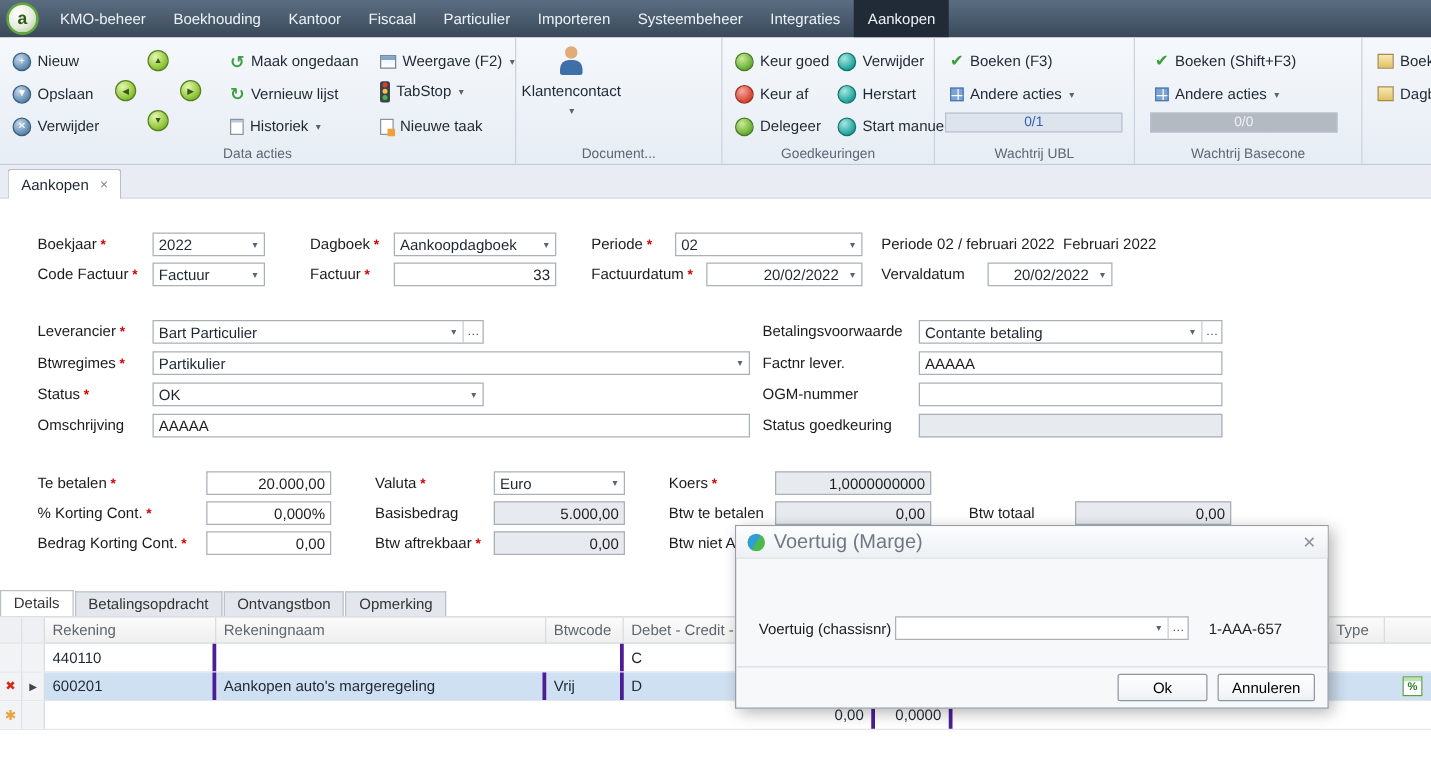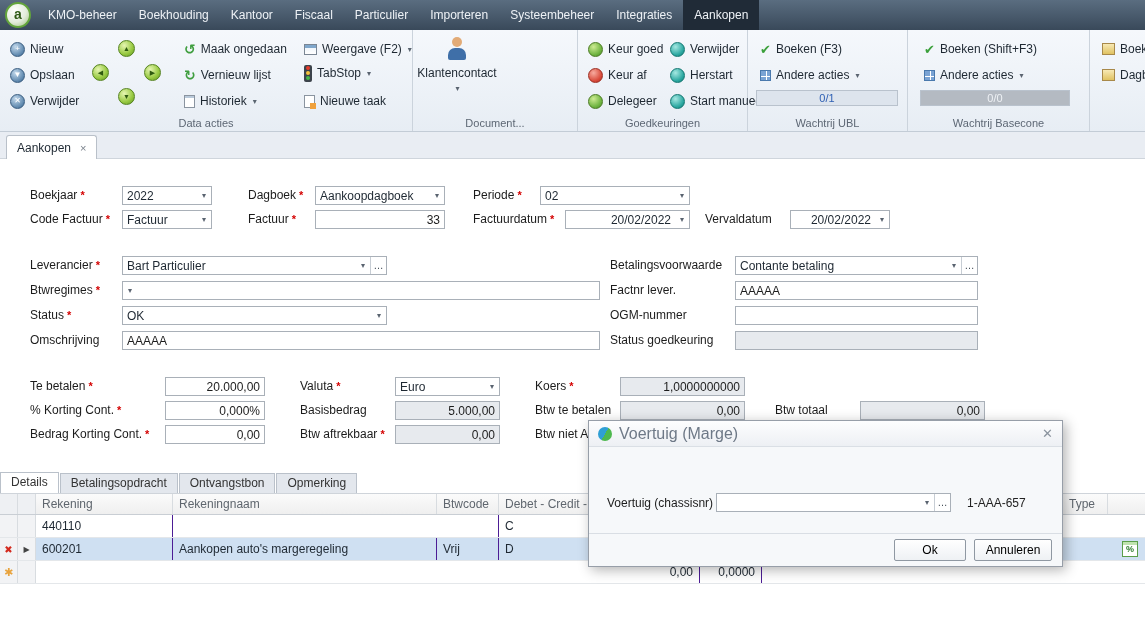--- a/index.html
+++ b/index.html
@@ -95,21 +95,21 @@
 
   
   .grid { position:absolute; top:493px; left:0; width:1145px; height:127px; }
   .ghead { position:absolute; top:0; left:0; width:100%; height:22px; background:linear-gradient(#fbfbfb,#efefef);
            border-top:1px solid #cfd4da; border-bottom:1px solid #c9ced4; color:#5f666e; }
   .gcol { position:absolute; top:0; height:100%; line-height:21px; padding:0 6px; border-right:1px solid #d8dce0;
           font-size:12px; overflow:hidden; white-space:nowrap; }
   .gind-h { position:absolute; top:0; height:100%; background:#eef0f3; border-right:1px solid #d8dce0; }
   .grow { position:absolute; left:0; width:100%; height:23px; border-bottom:1px solid #e4e7ea; background:#fff; }
   .grow.sel { background:#cfe0f2; }
-  .gcell { position:absolute; top:0; height:100%; line-height:22px; padding:0 6px; border-right:1px solid #4c1d95;
+  .gcell { position:absolute; top:0; height:100%; line-height:22px; padding:0 6px; border-right:3px solid #4c1d95;
            overflow:hidden; white-space:nowrap; }
   .gind { position:absolute; top:0; height:100%; background:#f2f3f5; border-right:1px solid #d8dce0;
           display:flex; align-items:center; justify-content:center; }
   .rowdel { color:#d42a1e; font-size:10px; font-weight:bold; }
   .rowcur { color:#444; font-size:8px; }
   .rownew { color:#e8a33d; font-size:11px; }
   .type-icon { position:absolute; left:1122px; top:3px; width:16px; height:16px; background:#fff; border:1px solid #5a9e4a;
                color:#2f7d2f; font-size:9px; font-weight:bold; display:flex; align-items:center; justify-content:center;
                box-shadow:inset 0 3px 0 #bfe3b0; }
 
@@ -310,20 +310,21 @@
     <span class="lbl" style="left:248px;top:29px;"><span>Dagboek</span><span class="req">*</span></span>
     <div class="combo" style="left:315px;top:27px;width:130px;">
         <span class="val">Aankoopdagboek</span>
         <span class="arrow">▾</span>
       </div>
     <span class="lbl" style="left:473px;top:29px;"><span>Periode</span><span class="req">*</span></span>
     <div class="combo" style="left:540px;top:27px;width:150px;">
         <span class="val">02</span>
         <span class="arrow">▾</span>
       </div>
+    <span class="info-text" style="left:705px;top:29px;">Periode 02 / februari 2022  Februari 2022</span>
 
     <span class="lbl" style="left:30px;top:53px;"><span>Code Factuur</span><span class="req">*</span></span>
     <div class="combo" style="left:122px;top:51px;width:90px;">
         <span class="val">Factuur</span>
         <span class="arrow">▾</span>
       </div>
     <span class="lbl" style="left:248px;top:53px;"><span>Factuur</span><span class="req">*</span></span>
     <input class="inp ta-r" style="left: 315px; top: 51px; width: 130px;" value="33">
     <span class="lbl" style="left:473px;top:53px;"><span>Factuurdatum</span><span class="req">*</span></span>
     <div class="combo" style="left:565px;top:51px;width:125px;">
@@ -344,20 +345,21 @@
       </div>
     <span class="lbl" style="left:610px;top:99px;"><span>Betalingsvoorwaarde</span></span>
     <div class="combo" style="left:735px;top:97px;width:243px;">
         <span class="val">Contante betaling</span>
         <span class="arrow">▾</span>
         <span class="dots">…</span>
       </div>
 
     <span class="lbl" style="left:30px;top:124px;"><span>Btwregimes</span><span class="req">*</span></span>
     <div class="combo" style="left:122px;top:122px;width:478px;">
+        <span class="val">Partikulier</span>
         <span class="arrow">▾</span>
       </div>
     <span class="lbl" style="left:610px;top:124px;"><span>Factnr lever.</span></span>
     <input class="inp" style="left: 735px; top: 122px; width: 243px;" value="AAAAA">
 
     <span class="lbl" style="left:30px;top:149px;"><span>Status</span><span class="req">*</span></span>
     <div class="combo" style="left:122px;top:147px;width:265px;">
         <span class="val">OK</span>
         <span class="arrow">▾</span>
       </div>

